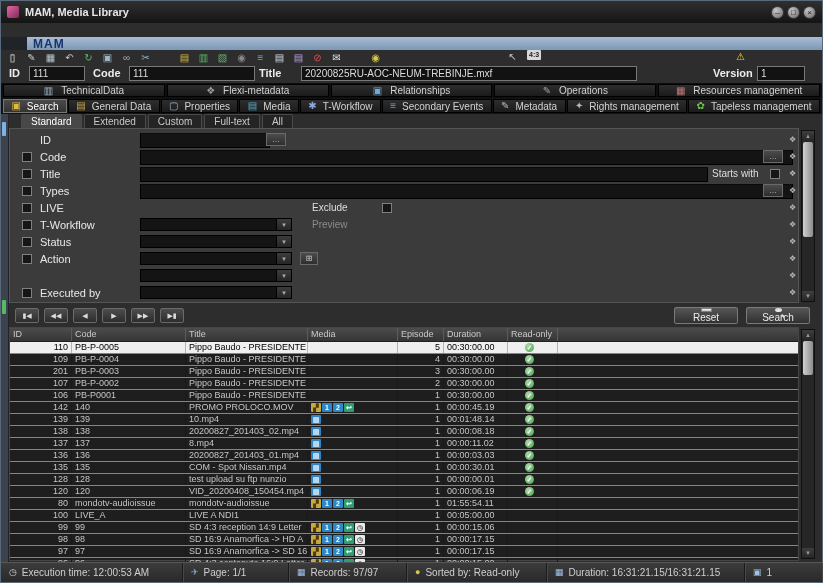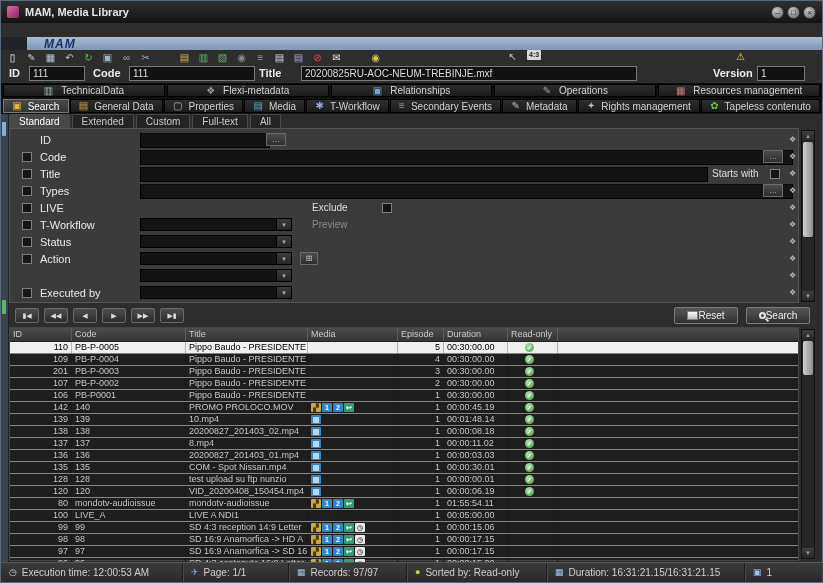--- a/index.html
+++ b/index.html
@@ -17,21 +17,21 @@
 
   
   .menubar{position:absolute;left:0;top:22px;right:0;height:14px;background:#2e2e2e;display:flex;
     align-items:center;padding-left:4px;border-bottom:1px solid #1d1d1d;box-sizing:border-box;}
   .menu-item{color:#d6d6d6;font-size:11px;padding:0 7px;line-height:13px;}
 
   
   .banner{position:absolute;left:0;top:36px;right:0;height:13px;display:flex;align-items:center;
     background:linear-gradient(#a8bcd4,#7d97b6);}
   .banner-block{width:26px;height:13px;background:#20242a;}
-  .banner-text{color:#17356b;font-size:12px;font-weight:bold;letter-spacing:1px;margin-left:17px;line-height:12px;font-style:italic;}
+  .banner-text{color:#17356b;font-size:12px;font-weight:bold;letter-spacing:1px;margin-left:6px;line-height:12px;}
 
   
   .toolbar{position:absolute;left:0;top:49px;right:0;height:14px;display:flex;align-items:center;
     gap:6px;padding-left:5px;}
   .tb-icon{width:13px;height:13px;font-size:10px;line-height:13px;text-align:center;}
   .tb-gap{width:14px;height:1px;}
   .tb-abs{position:absolute;top:0;}
   .aspect-badge{background:#d8d8d8;color:#222;font-size:7px;font-weight:bold;padding:1px 2px;border-radius:1px;line-height:8px;}
 
   
@@ -48,21 +48,21 @@
   .tab-ic{font-size:10px;line-height:10px;}
 
   
   .inner-tabs{position:absolute;left:0;top:97px;right:0;height:16px;background:#131313;display:flex;
     gap:1px;padding:1px 2px;box-sizing:border-box;}
   .inner-tab{flex:1 1 auto;display:flex;align-items:center;justify-content:center;gap:6px;white-space:nowrap;
     background:linear-gradient(#2d2d2d,#1b1b1b);border:1px solid #000;color:#d2d2d2;font-size:10px;padding:0 4px;}
   .inner-tab.active{background:linear-gradient(#4a4a4a,#333);border-color:#777;color:#fff;}
 
   
-  .subtabs{position:absolute;left:8px;top:113px;height:14px;display:flex;gap:2px;align-items:flex-end;}
+  .subtabs{position:absolute;left:8px;top:113px;height:14px;display:flex;gap:2px;align-items:flex-end;padding-left:12px;}
   .subtab{background:#242424;border:1px solid #4a4a4a;border-bottom:none;color:#c8c8c8;font-size:10px;
     padding:1px 9px;border-radius:2px 2px 0 0;line-height:11px;}
   .subtab.active{background:#484848;color:#fff;}
 
   
   .form-panel{position:absolute;left:8px;top:127px;width:790px;height:175px;background:#3b3b3b;
     border:1px solid #555;box-sizing:border-box;}
   .frow{position:absolute;left:0;right:0;height:15px;}
   .fcb{position:absolute;left:12px;top:2px;width:10px;height:10px;background:#161616;border:1px solid #808080;box-sizing:border-box;}
   .flabel{position:absolute;left:30px;top:1px;color:#e8e8e8;font-size:11px;}
@@ -87,21 +87,21 @@
   .left-strip{position:absolute;left:0;top:113px;width:7px;height:448px;background:#3c434c;border-right:1px solid #20242a;}
   .ls-tick{position:absolute;left:1px;width:4px;height:14px;border-radius:1px;}
 
   
   .nav-row{position:absolute;left:0;top:303px;right:0;height:23px;display:flex;align-items:center;
     gap:5px;padding-left:14px;box-sizing:border-box;}
   .nav-btn{width:24px;height:15px;background:linear-gradient(#4d4d4d,#2d2d2d);border:1px solid #6a6a6a;
     color:#dcdcdc;font-size:7px;line-height:13px;text-align:center;border-radius:2px;box-sizing:border-box;}
   .act-btn{position:absolute;top:3px;height:17px;width:64px;display:flex;align-items:center;justify-content:center;
     gap:0;background:linear-gradient(#565656,#303030);border:1px solid #7a7a7a;border-radius:2px;
-    color:#eee;font-size:10px;box-sizing:border-box;}
+    color:#eee;font-size:10px;box-sizing:border-box;flex-direction:column;}
   .eraser{width:9px;height:7px;background:linear-gradient(#fdfdfd,#bdbdbd);border:1px solid #808080;}
   .mag{position:relative;width:7px;height:7px;border:2px solid #e2e2e2;border-radius:50%;box-sizing:border-box;}
   .mag::after{content:"";position:absolute;left:4px;top:5px;width:4px;height:2px;background:#e2e2e2;transform:rotate(45deg);}
 
   
   .table-panel{position:absolute;left:8px;top:326px;width:790px;height:234px;background:#1e1e1e;
     border:1px solid #454545;box-sizing:border-box;}
   .thead{display:flex;height:13px;background:linear-gradient(#4c4c4c,#353535);border-bottom:1px solid #202020;}
   .th{font-size:9px;color:#cacaca;padding:1px 3px;border-right:1px solid #5c5c5c;box-sizing:border-box;
     white-space:nowrap;overflow:hidden;}
@@ -232,21 +232,21 @@
       <div class="inner-tab">
         <span class="tab-ic" style="color: rgb(184, 184, 184);">✎</span>
         <span>Metadata</span>
       </div>
       <div class="inner-tab">
         <span class="tab-ic" style="color: rgb(184, 184, 184);">✦</span>
         <span>Rights management</span>
       </div>
       <div class="inner-tab">
         <span class="tab-ic" style="color: rgb(108, 194, 74);">✿</span>
-        <span>Tapeless contenuto</span>
+        <span>Tapeless management</span>
       </div>
     </div>
   <div class="subtabs">
       <span class="subtab active">Standard</span>
       <span class="subtab">Extended</span>
       <span class="subtab">Custom</span>
       <span class="subtab">Full-text</span>
       <span class="subtab">All</span>
     </div>
 

